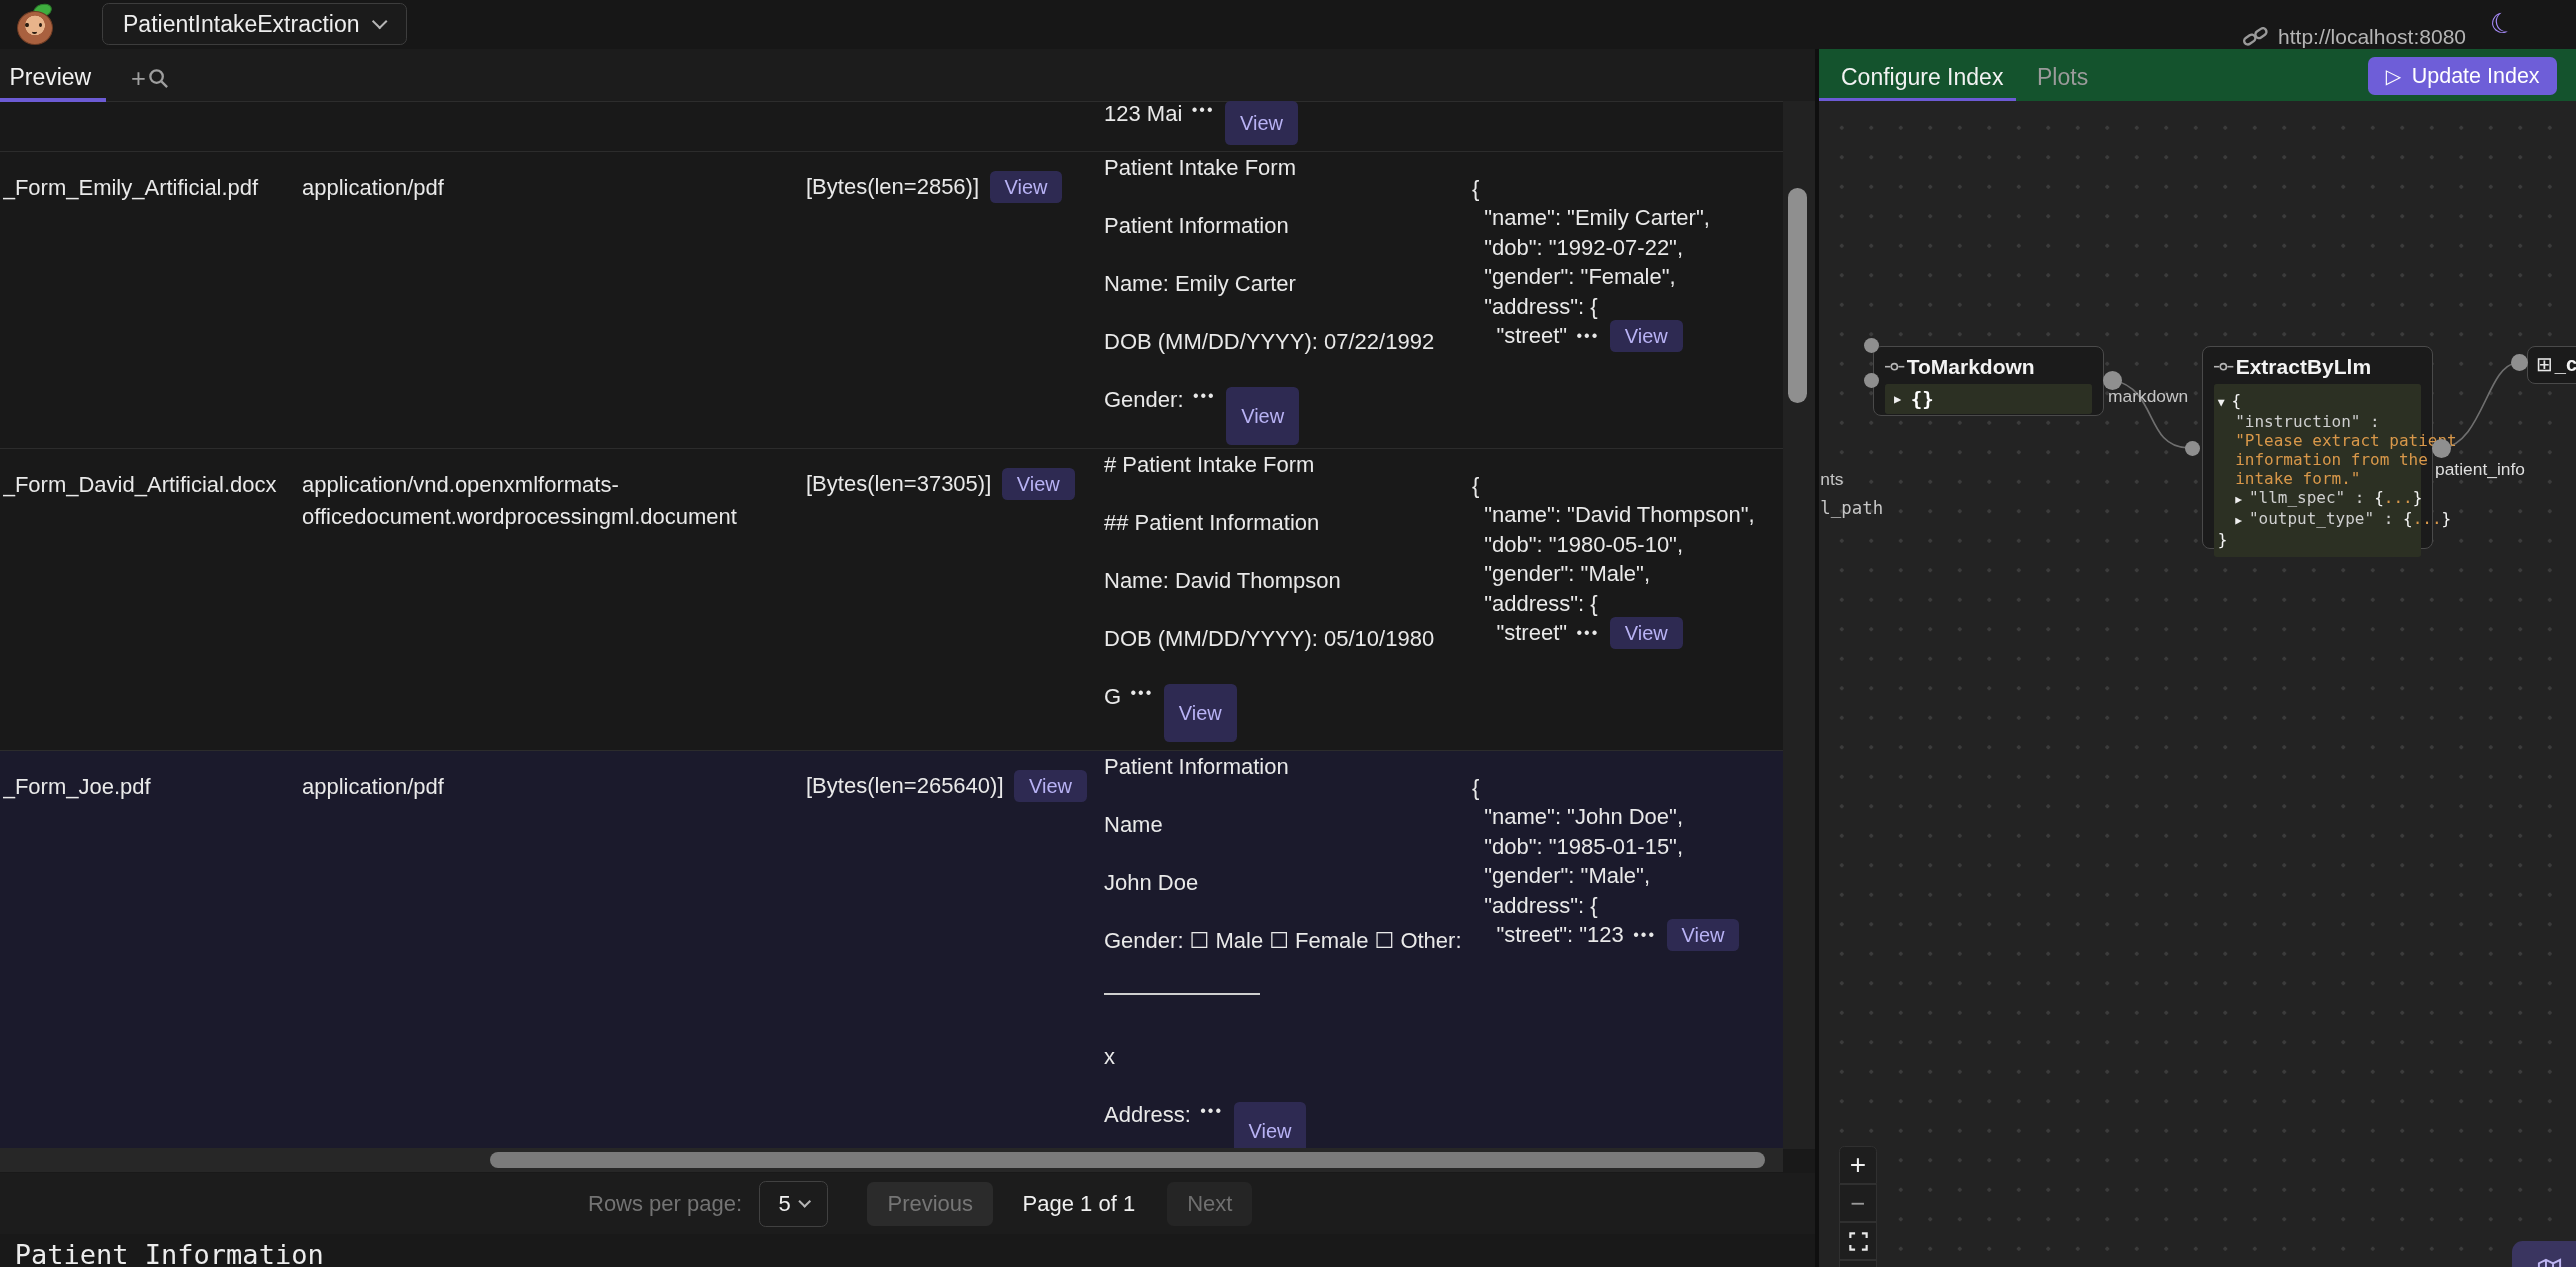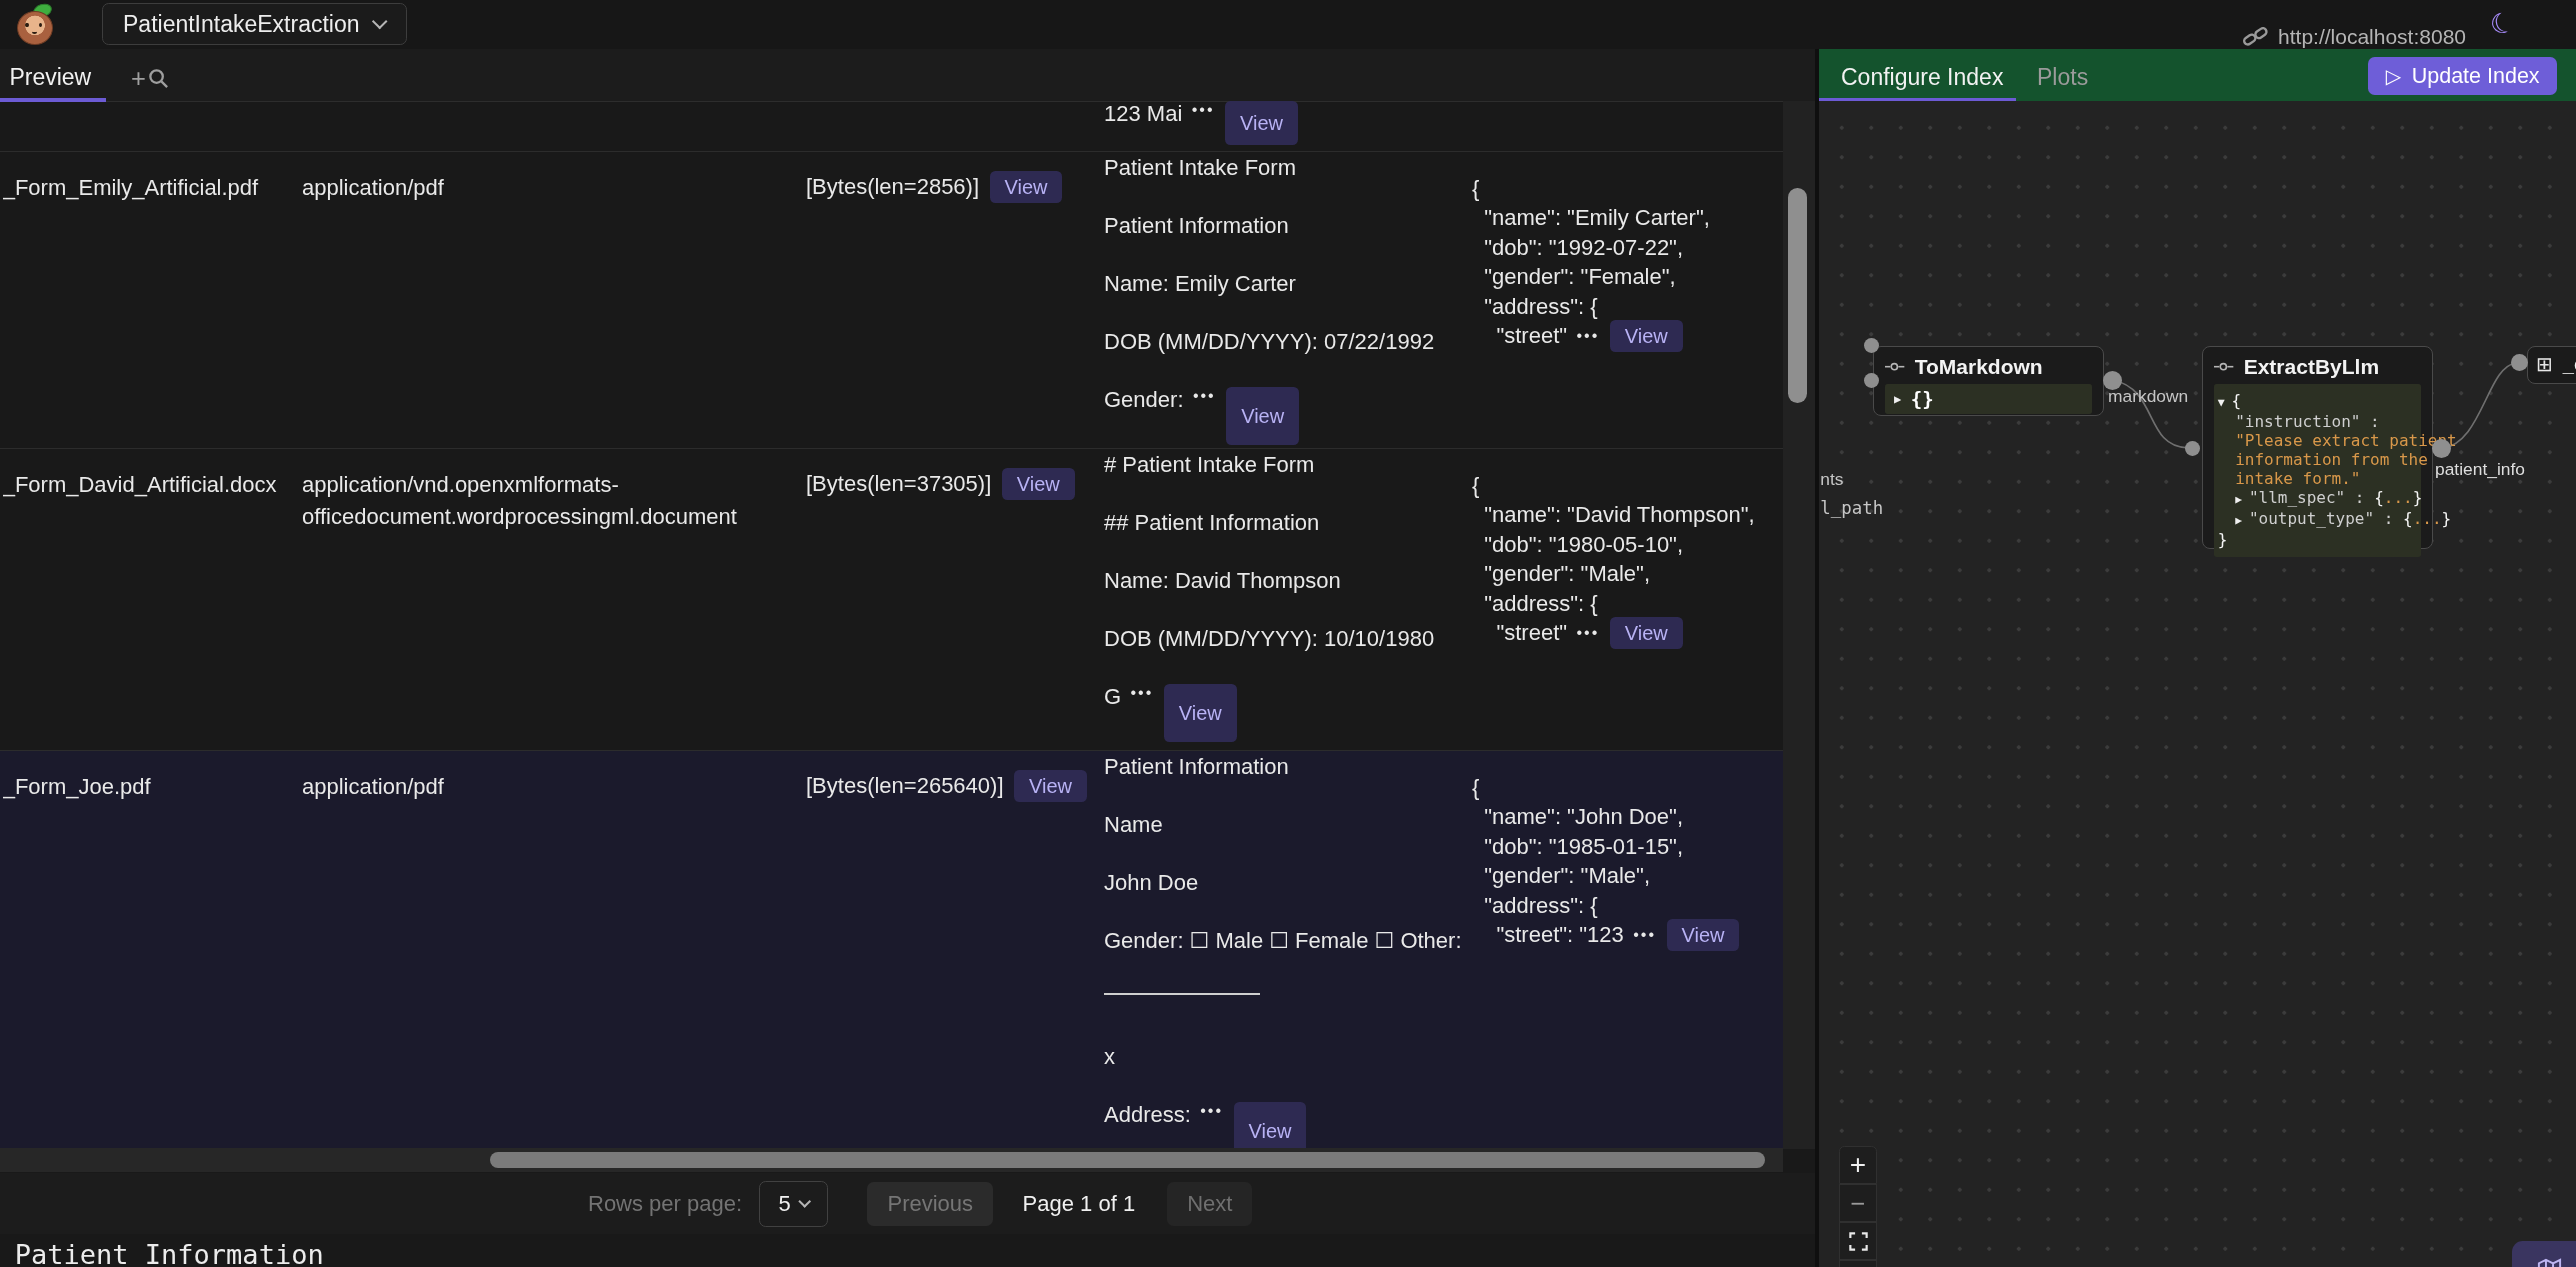--- a/index.html
+++ b/index.html
@@ -66,21 +66,21 @@
   .pinfo{margin-left:29.5px;font-size:22px;color:#f0f0f0;}
   .next{margin-left:32px;background:#252525;color:#6f6f6f;}
   .bottomstrip{position:absolute;left:0;top:1234px;width:1815px;height:34px;background:#191919;overflow:hidden;}
   .bottomstrip span{position:absolute;left:14.8px;top:5.4px;font-family:"DejaVu Sans Mono",monospace;font-size:27px;color:#ececec;}
   
   .canvas{position:absolute;left:1819px;top:101px;width:757px;height:1167px;background-color:#232323;
           background-image:radial-gradient(circle,#3c3c3c 1.7px,transparent 2px);background-size:29.5px 29.5px;
           background-position:8px 12px;overflow:hidden;}
   .wires{position:absolute;left:0;top:0;width:757px;height:1167px;}
   .node{position:absolute;background:#1b1b1b;border:1.3px solid #4a4a4a;border-radius:8px;box-sizing:border-box;}
-  .nhead{display:flex;align-items:center;gap:10px;padding:8px 12px 4px 10.7px;color:#f3f3f3;font-size:21px;font-weight:bold;}
+  .nhead{display:flex;align-items:center;gap:2px;padding:8px 12px 4px 10.7px;color:#f3f3f3;font-size:21px;font-weight:bold;}
   .njson{margin:1.3px 10.7px 0 10.7px;background:#2c3023;border-radius:2.7px;}
   .collapsedrow{height:29.5px;display:flex;align-items:center;gap:9.4px;padding-left:9.4px;
                 font-family:"DejaVu Sans Mono",monospace;font-size:19px;color:#ffffff;font-weight:bold;}
   .tri{font-size:12px;color:#f0f0f0;}
   .extree{padding:6.7px 5.4px 8px 0;font-family:"DejaVu Sans Mono",monospace;font-size:16px;line-height:19px;}
   .exline{white-space:pre;}
   .seg-k{color:#cfcfcf;}
   .seg-s{color:#d9984a;}
   .seg-w{color:#f5f5f5;}
   .seg-o{color:#d9984a;}
@@ -209,21 +209,21 @@
           <div class="line">
             <span># Patient Intake Form</span>
           </div>
           <div class="line">
             <span>## Patient Information</span>
           </div>
           <div class="line">
             <span>Name: David Thompson</span>
           </div>
           <div class="line">
-            <span>DOB (MM/DD/YYYY): 10/10/1980</span>
+            <span>DOB (MM/DD/YYYY): 05/10/1980</span>
           </div>
           <div class="line">
             <span>G</span>
             <span class="ell">•••</span>
             <button class="view">View</button>
           </div>
         </div>
         <div class="cell c5">
           <div class="jline"><span>{</span></div>
           <div class="jline"><span>  "name": "David Thompson",</span></div>

